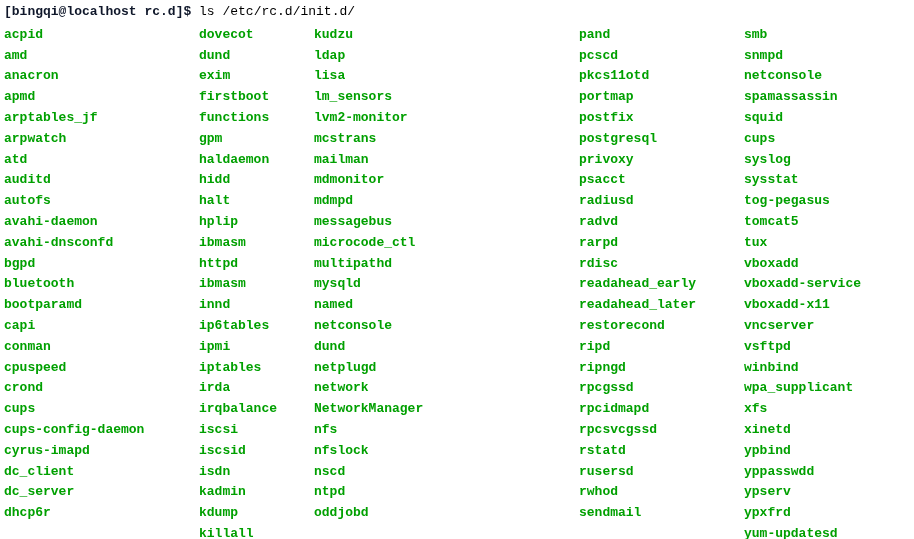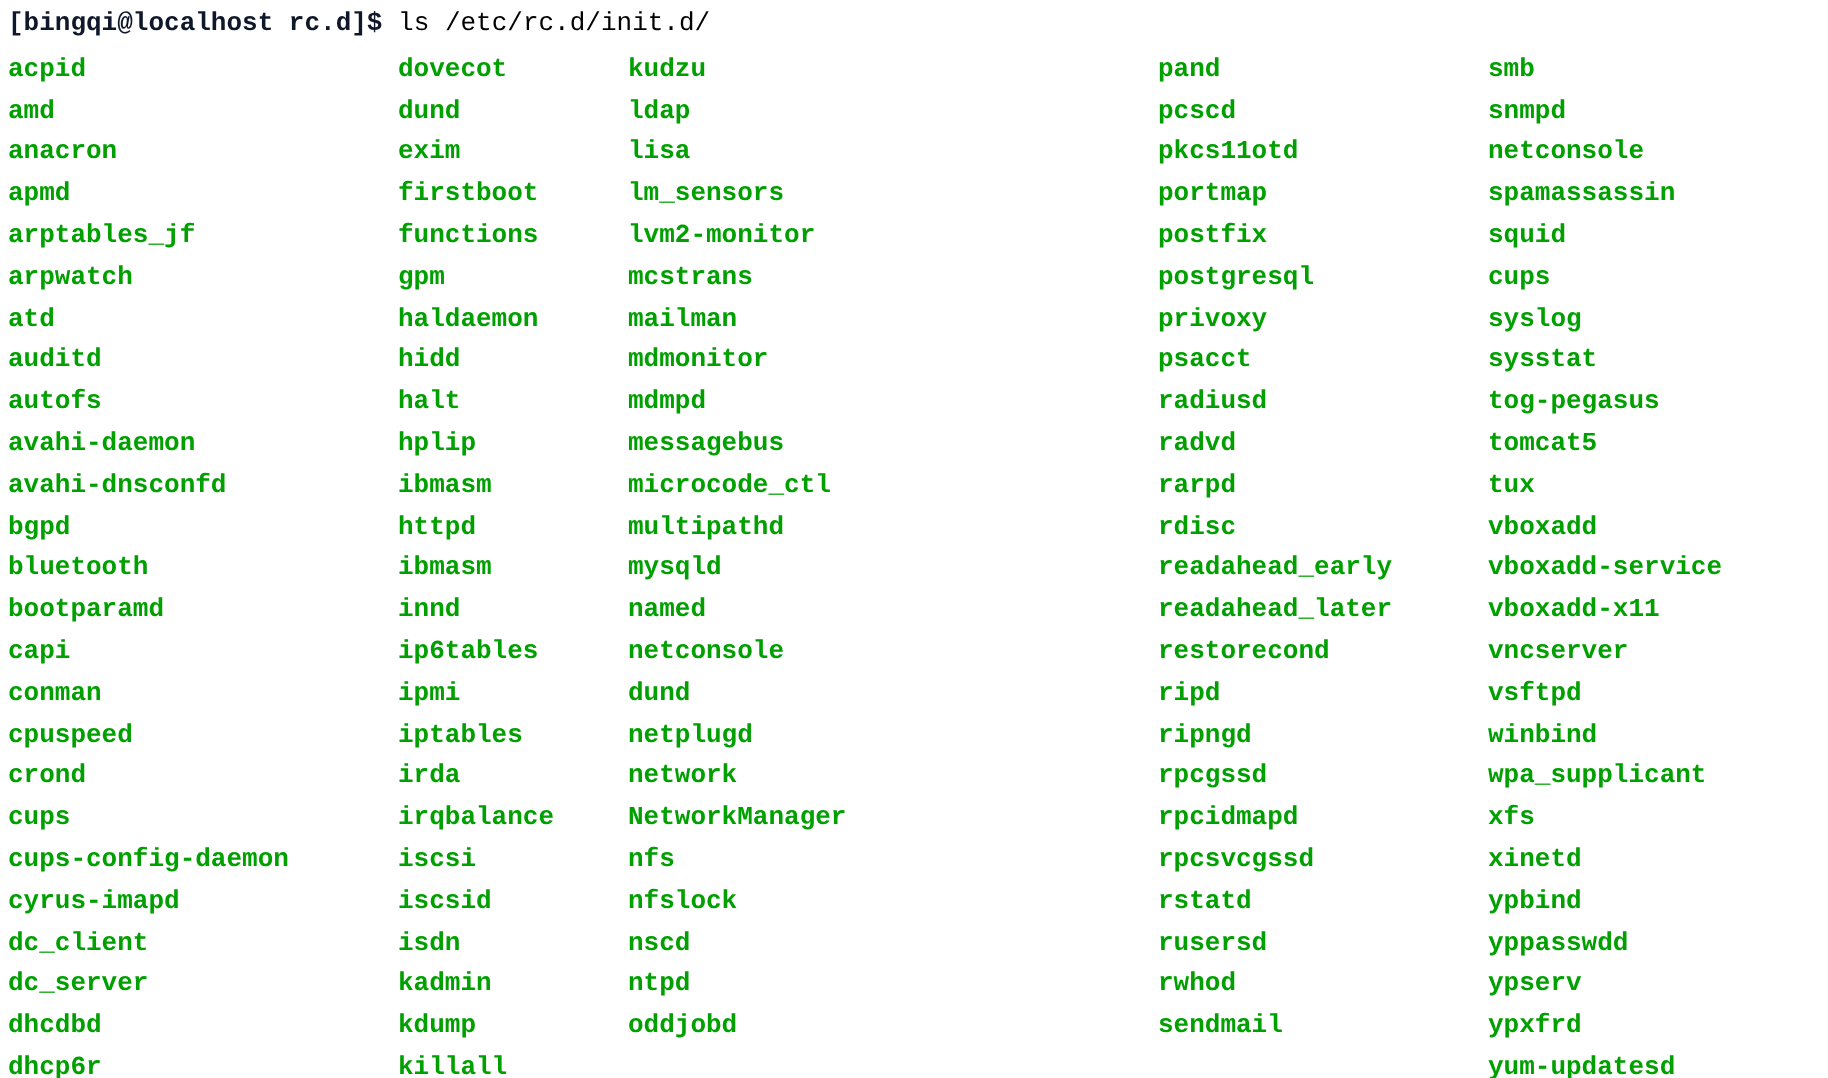--- a/index.html
+++ b/index.html
@@ -74,21 +74,20 @@
           <div class="entry">bootparamd</div>
           <div class="entry">capi</div>
           <div class="entry">conman</div>
           <div class="entry">cpuspeed</div>
           <div class="entry">crond</div>
           <div class="entry">cups</div>
           <div class="entry">cups-config-daemon</div>
           <div class="entry">cyrus-imapd</div>
           <div class="entry">dc_client</div>
           <div class="entry">dc_server</div>
-          <div class="entry">dhcdbd</div>
           <div class="entry">dhcp6r</div>
         </div>
         <div class="col">
           <div class="entry">dovecot</div>
           <div class="entry">dund</div>
           <div class="entry">exim</div>
           <div class="entry">firstboot</div>
           <div class="entry">functions</div>
           <div class="entry">gpm</div>
           <div class="entry">haldaemon</div>

